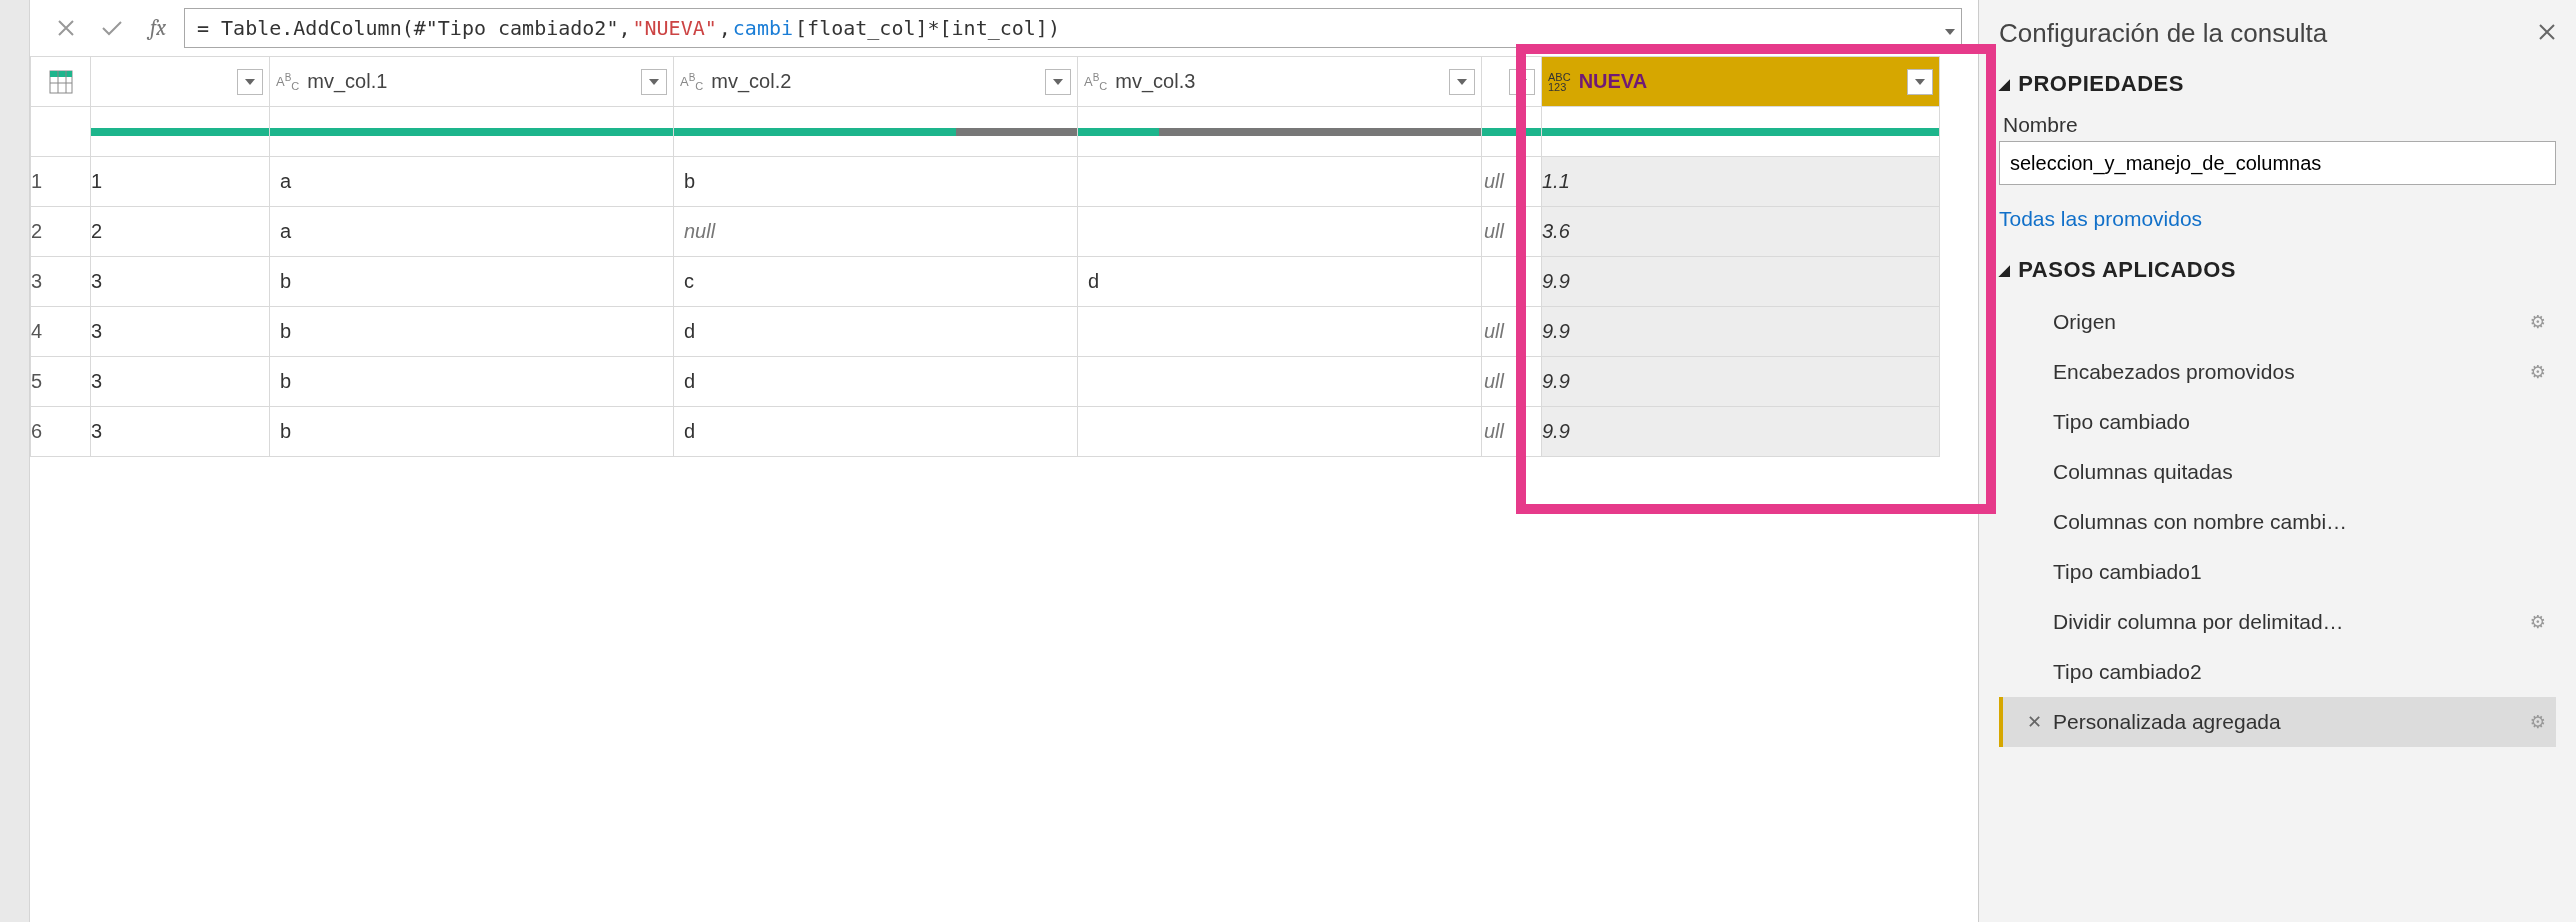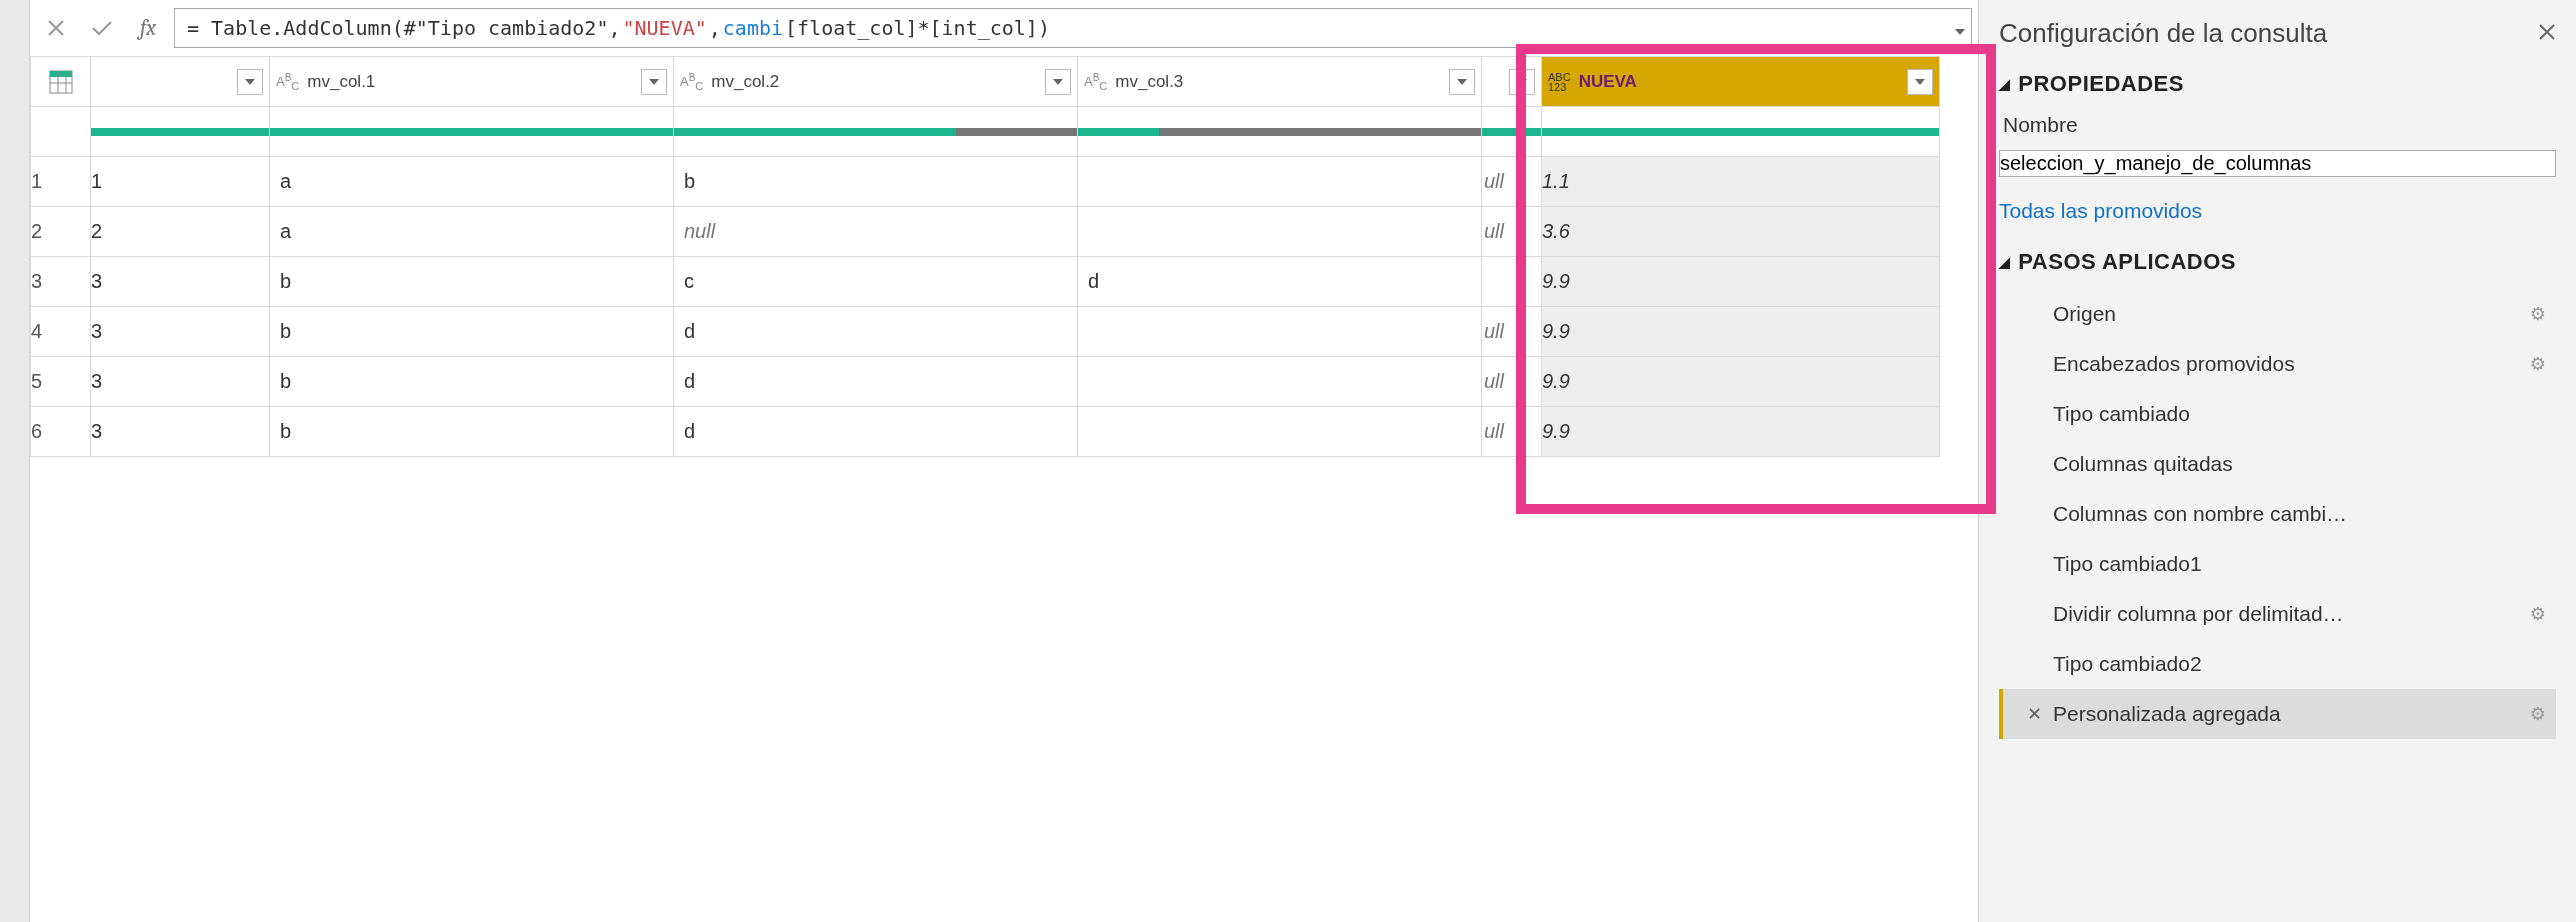--- a/index.html
+++ b/index.html
@@ -23,21 +23,21 @@
     display: flex;
     flex-direction: column;
     background: #fff;
     min-width: 0;
   }
   
   .formula-bar {
     display: flex;
     align-items: center;
     height: 56px;
-    padding: 10px 6px;
+    padding: 10px 16px;
     background: #fff;
     gap: 6px;
   }
   .fb-btn {
     width: 40px;
     height: 36px;
     display: flex;
     align-items: center;
     justify-content: center;
     color: #888;
@@ -128,21 +128,21 @@
     justify-content: center;
     color: #666;
     cursor: pointer;
   }
   .ch-type {
     font-size: 13px;
     color: #888;
     font-family: "Segoe UI", sans-serif;
   }
   .ch-type sup { font-size: 10px; }
-  .ch-name { font-size: 17px; color: #444; }
+  .ch-name { font-size: 20px; color: #444; }
   th.colhead.sel {
     background: #d6a700;
   }
   th.colhead.sel .ch-name { color: #701a75; font-weight: 600; }
   th.colhead.sel .ch-type { color: #333; }
   .teal-bar td, .teal-bar th {
     padding: 0;
     height: 8px;
     border-left: 1px solid #d9d9d9;
     border-right: 1px solid #d9d9d9;
@@ -196,26 +196,25 @@
     font-size: 14px;
     color: #222;
     cursor: pointer;
   }
   .rp-label {
     margin: 16px 0 4px 4px;
     color: #333;
   }
   .rp-input {
     width: 100%;
-    height: 27px;
+    height: 44px;
     border: 1px solid #aaa;
-    padding: 0 0;
+    padding: 0 10px;
     font-size: 20px;
     background: #fff;
-    margin-top: 9px;
   }
   .rp-link {
     color: #1170c9;
     margin-top: 22px;
     display: inline-block;
     cursor: pointer;
   }
   .steps {
     margin-top: 14px;
   }

